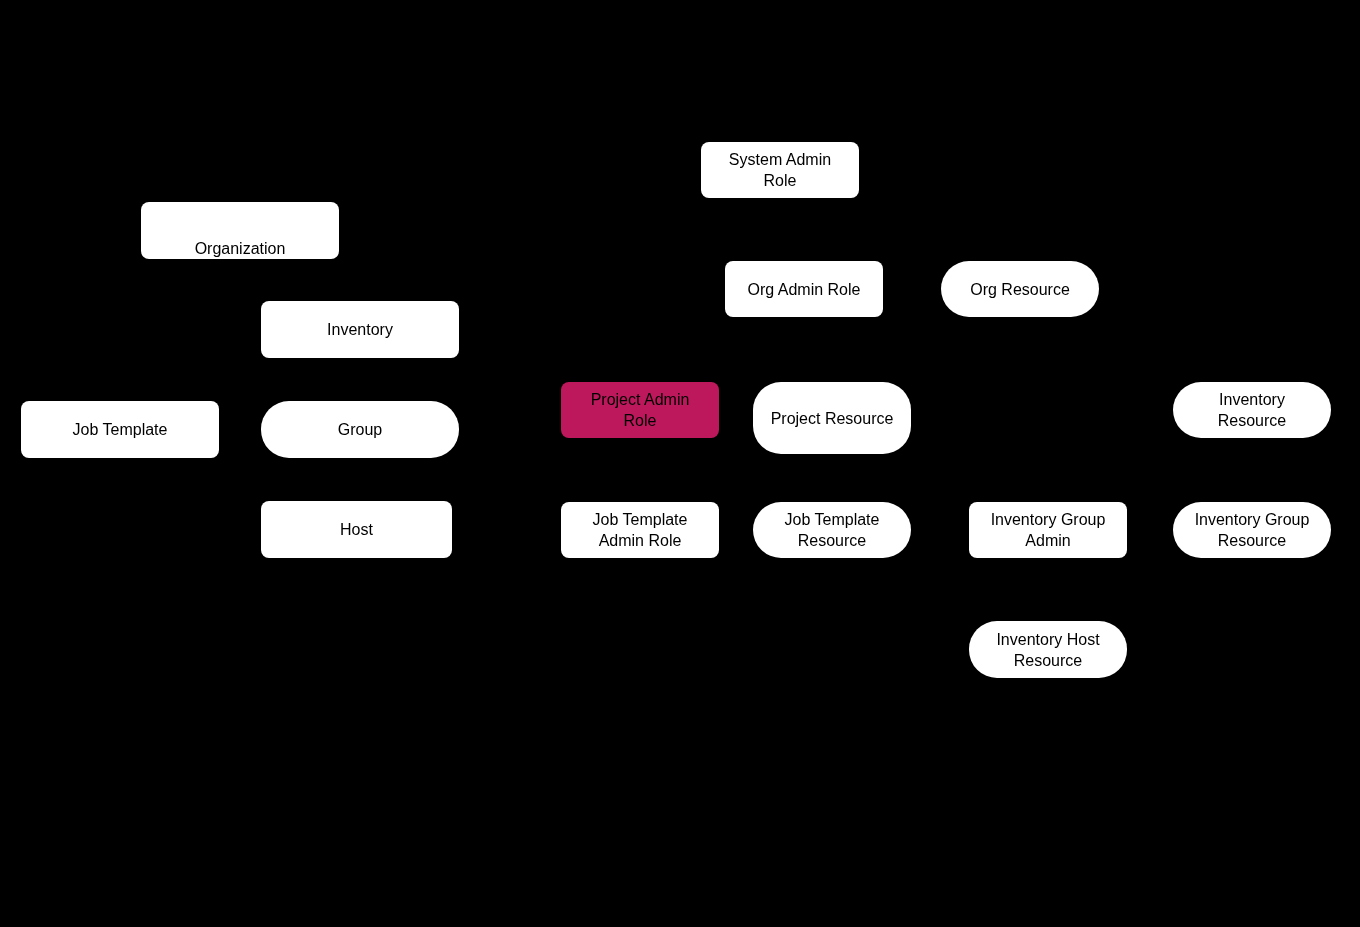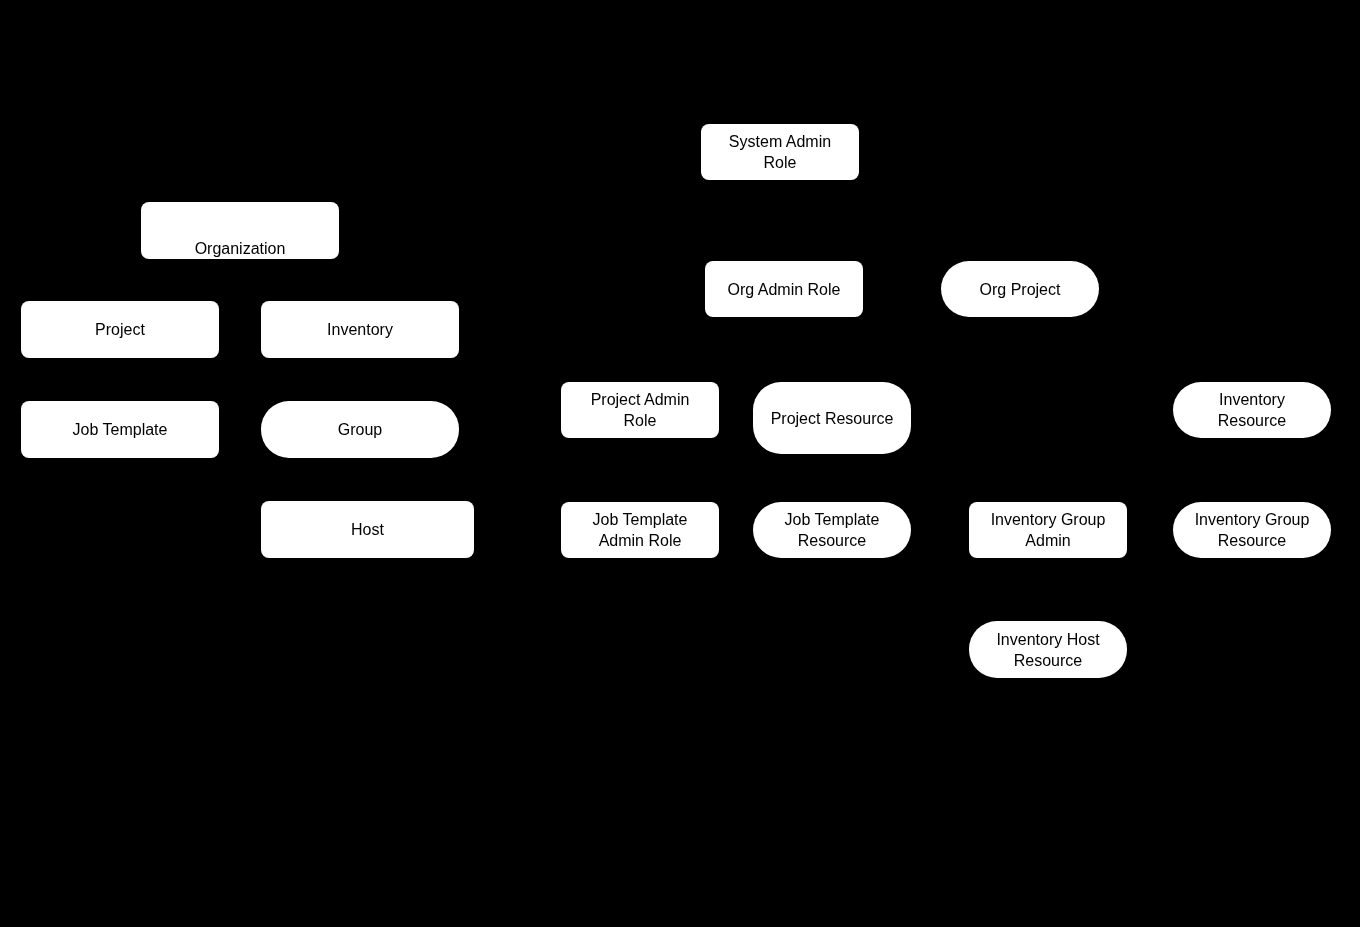--- a/index.html
+++ b/index.html
@@ -38,46 +38,43 @@
     color: #000000;
   }
 </style>
 </head>
 <body>
 
 <div class="canvas" style="background: rgb(0, 0, 0);">
     <div class="node rect" style="left: 141px; top: 202px; width: 198px; height: 57px; background: rgb(255, 255, 255); align-items: flex-end;">
       <span class="node-label" style="color: rgb(0, 0, 0);">Organization</span>
     </div>
-    <div class="node rect" style="left: 21px; top: 301px; width: 198px; height: 57px; background: rgb(255, 255, 255);">
-      <span class="node-label" style="color: rgb(0, 0, 0);">Project</span>
-    </div>
     <div class="node rect" style="left: 261px; top: 301px; width: 198px; height: 57px; background: rgb(255, 255, 255);">
       <span class="node-label" style="color: rgb(0, 0, 0);">Inventory</span>
     </div>
     <div class="node rect" style="left: 21px; top: 401px; width: 198px; height: 57px; background: rgb(255, 255, 255);">
       <span class="node-label" style="color: rgb(0, 0, 0);">Job Template</span>
     </div>
     <div class="node rect" style="left: 261px; top: 401px; width: 198px; height: 57px; background: rgb(255, 255, 255); border-radius: 28px;">
       <span class="node-label" style="color: rgb(0, 0, 0);">Group</span>
     </div>
-    <div class="node rect" style="left: 261px; top: 501px; width: 213px; height: 57px; background: rgb(255, 255, 255);">
+    <div class="node rect" style="left: 261px; top: 501px; width: 191px; height: 57px; background: rgb(255, 255, 255);">
       <span class="node-label" style="color: rgb(0, 0, 0);">Host</span>
     </div>
-    <div class="node rect" style="left: 701px; top: 124px; width: 158px; height: 56px; background: rgb(255, 255, 255);">
+    <div class="node rect" style="left: 701px; top: 142px; width: 158px; height: 56px; background: rgb(255, 255, 255);">
       <span class="node-label" style="color: rgb(0, 0, 0);">System Admin
 Role</span>
     </div>
-    <div class="node rect" style="left: 705px; top: 261px; width: 158px; height: 56px; background: rgb(255, 255, 255);">
+    <div class="node rect" style="left: 725px; top: 261px; width: 158px; height: 56px; background: rgb(255, 255, 255);">
       <span class="node-label" style="color: rgb(0, 0, 0);">Org Admin Role</span>
     </div>
     <div class="node pill" style="left: 941px; top: 261px; width: 158px; height: 56px; background: rgb(255, 255, 255);">
-      <span class="node-label" style="color: rgb(0, 0, 0);">Org Project</span>
+      <span class="node-label" style="color: rgb(0, 0, 0);">Org Resource</span>
     </div>
-    <div class="node rect" style="left: 561px; top: 382px; width: 158px; height: 56px; background: #ffffff;">
+    <div class="node rect" style="left: 561px; top: 382px; width: 158px; height: 56px; background: #be185d;">
       <span class="node-label" style="color: rgb(0, 0, 0);">Project Admin
 Role</span>
     </div>
     <div class="node pill" style="left: 753px; top: 382px; width: 158px; height: 72px; background: rgb(255, 255, 255);">
       <span class="node-label" style="color: rgb(0, 0, 0);">Project Resource</span>
     </div>
     <div class="node pill" style="left: 1173px; top: 382px; width: 158px; height: 56px; background: rgb(255, 255, 255);">
       <span class="node-label" style="color: rgb(0, 0, 0);">Inventory
 Resource</span>
     </div>

